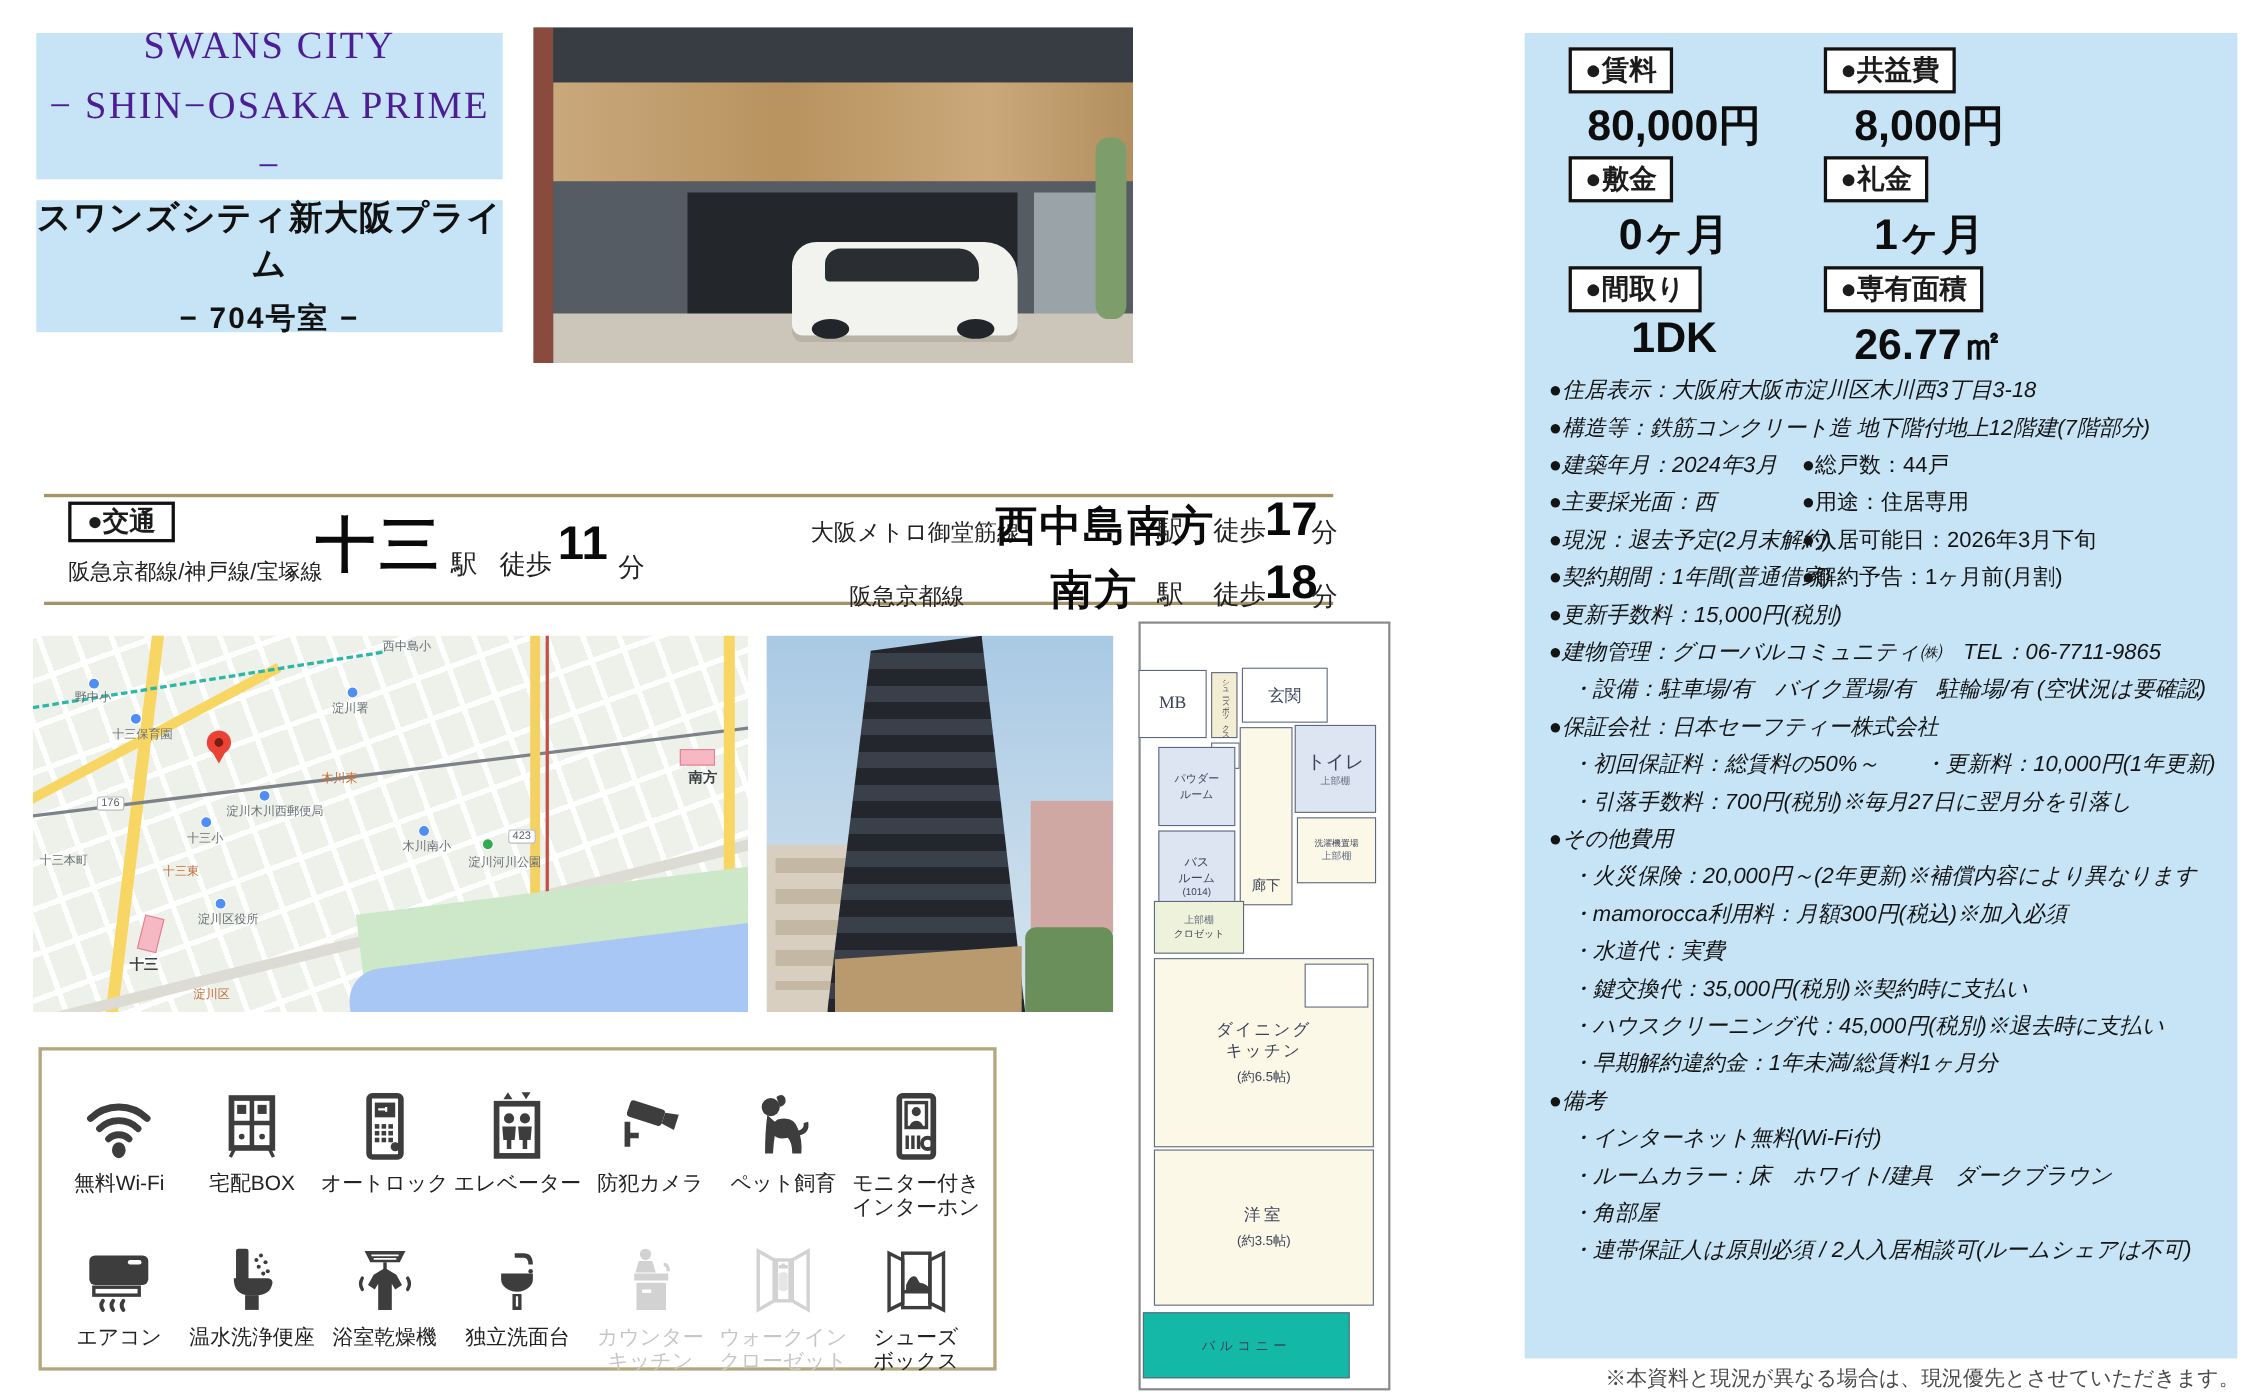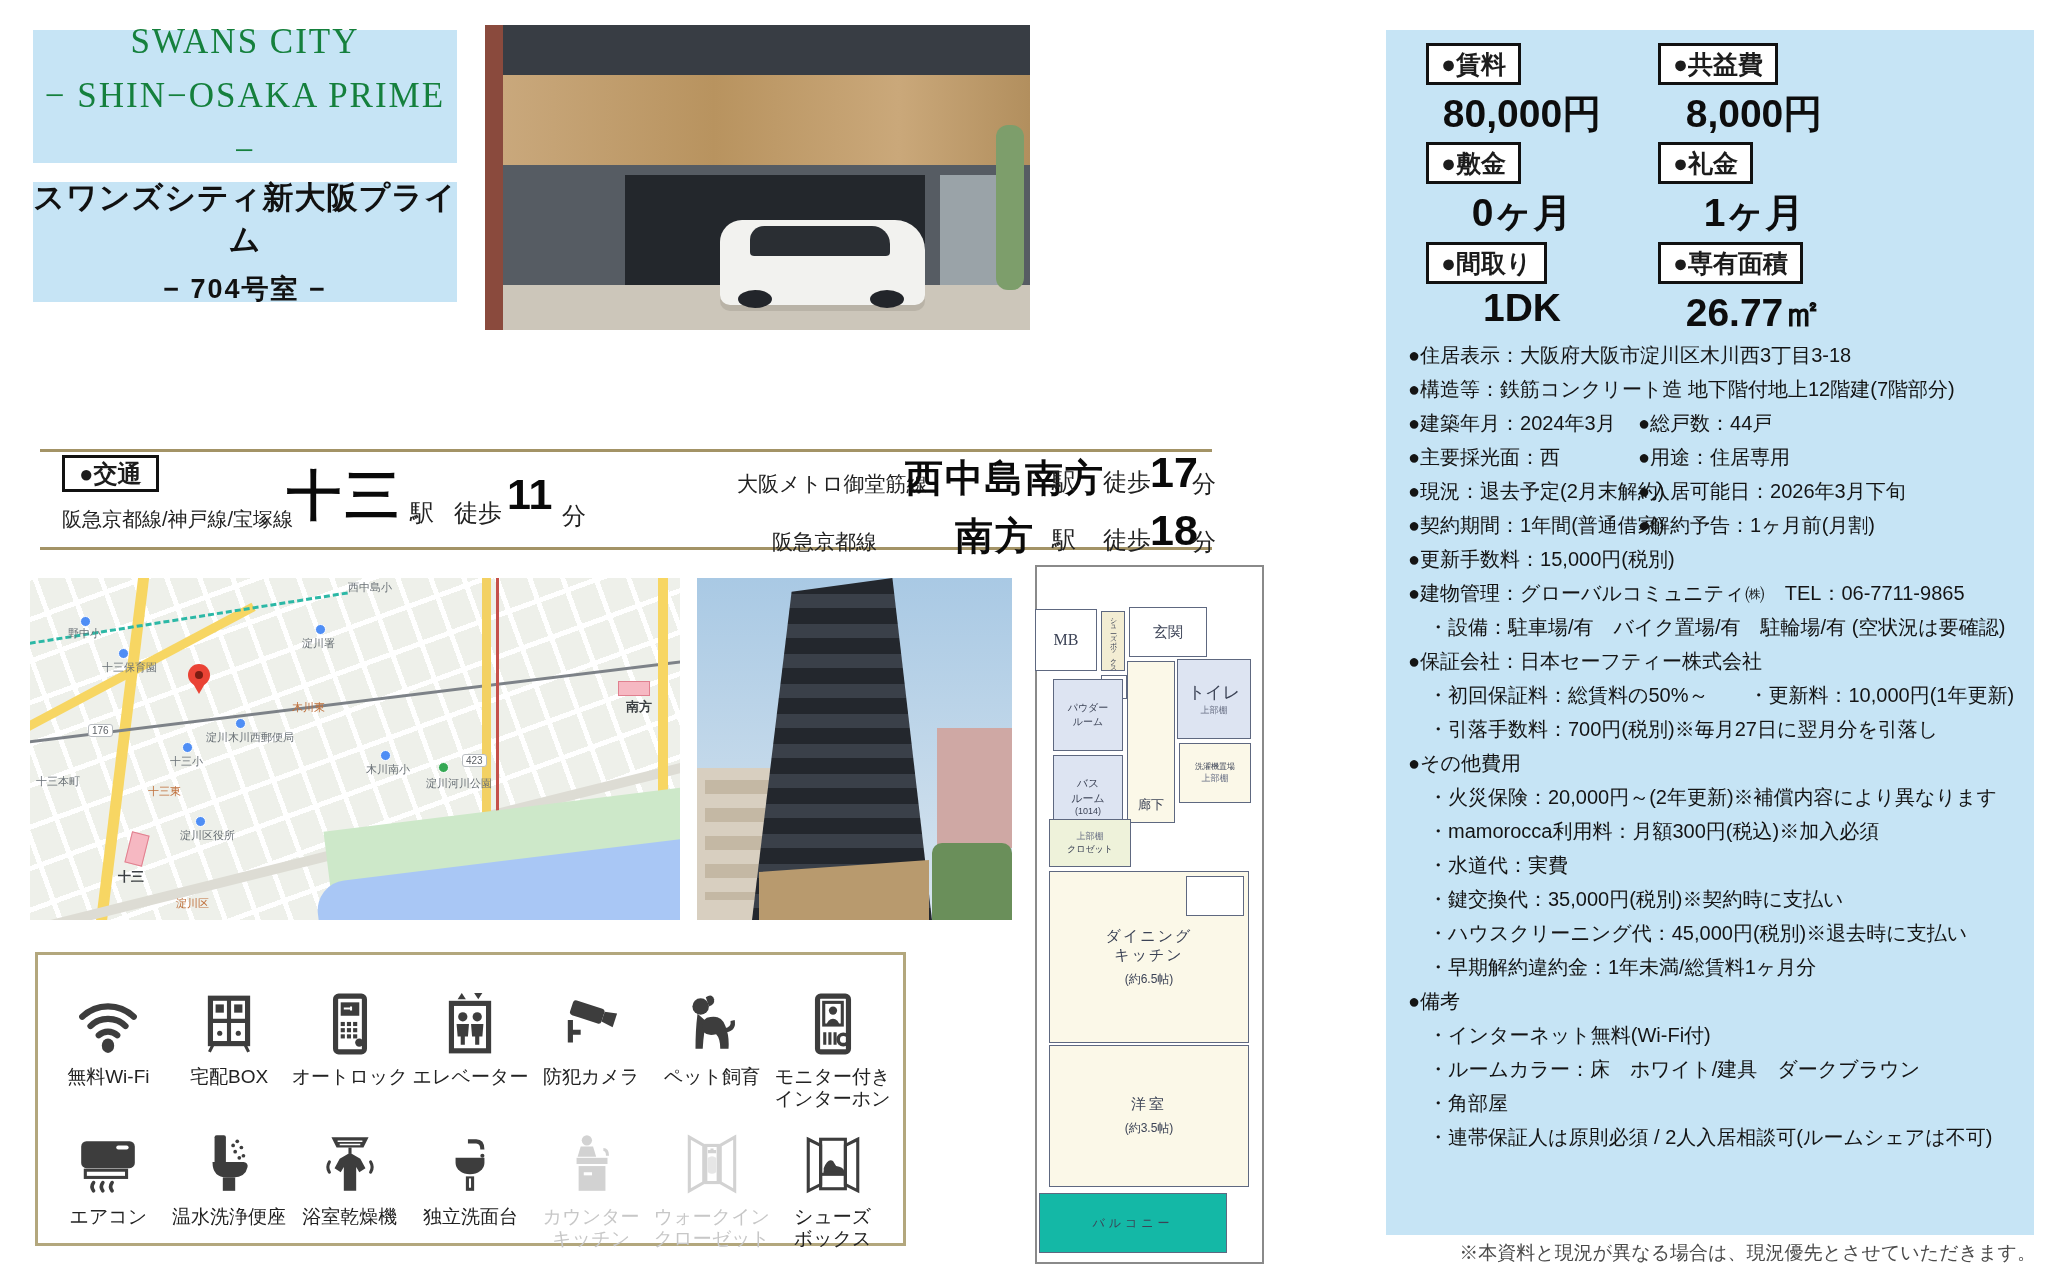--- a/index.html
+++ b/index.html
@@ -2,31 +2,31 @@
 <html><head>
 <meta charset="utf-8">
 <style>
   html,body{margin:0;padding:0;background:#fff;}
   .page{position:relative;width:2056px;height:1268px;background:#fff;overflow:hidden;
         font-family:"Liberation Sans",sans-serif;color:#1c1c1c;}
   .abs{position:absolute;}
 
   
   .title-box{background:#c6e4f5;text-align:center;}
-  .title-en{font-family:"Liberation Serif",serif;font-size:35px;letter-spacing:2px;color:#15803d;line-height:1.55;}
+  .title-en{font-family:"Liberation Serif",serif;font-size:35px;letter-spacing:2px;color:#4c1d95;line-height:1.55;}
   .title-ja1{font-weight:700;font-size:31px;color:#111;letter-spacing:1px;}
   .title-ja2{font-weight:700;font-size:27px;color:#111;margin-top:10px;letter-spacing:2px;}
 
   
   .panel{background:#c6e4f5;}
   .labelbox{display:inline-block;background:#fff;border:3px solid #111;font-weight:700;
             font-size:25px;padding:3px 12px;line-height:1.2;}
   .sumval{font-weight:700;font-size:39px;text-align:center;color:#0d0d0d;}
   .drow{position:relative;height:34px;line-height:34px;font-size:20px;color:#141414;white-space:nowrap;}
-  .dl{position:absolute;left:0;top:0;}
+  .dl{position:absolute;left:0;top:0;font-style:italic;}
   .dr{position:absolute;left:230px;top:0;}
 
   
   .gold-rule{background:#a39366;height:3px;}
   .t-line{font-size:20px;color:#222;}
   .t-station-big{font-weight:700;font-size:54px;color:#0a0a0a;letter-spacing:4px;}
   .t-station{font-weight:700;font-size:38px;color:#0a0a0a;letter-spacing:2px;}
   .t-sm{font-size:24px;color:#222;}
   .t-min{font-weight:700;font-size:43px;color:#0a0a0a;}
   .koutsu-box{background:#fff;border:3px solid #111;font-weight:700;font-size:24px;padding:2px 14px;}

